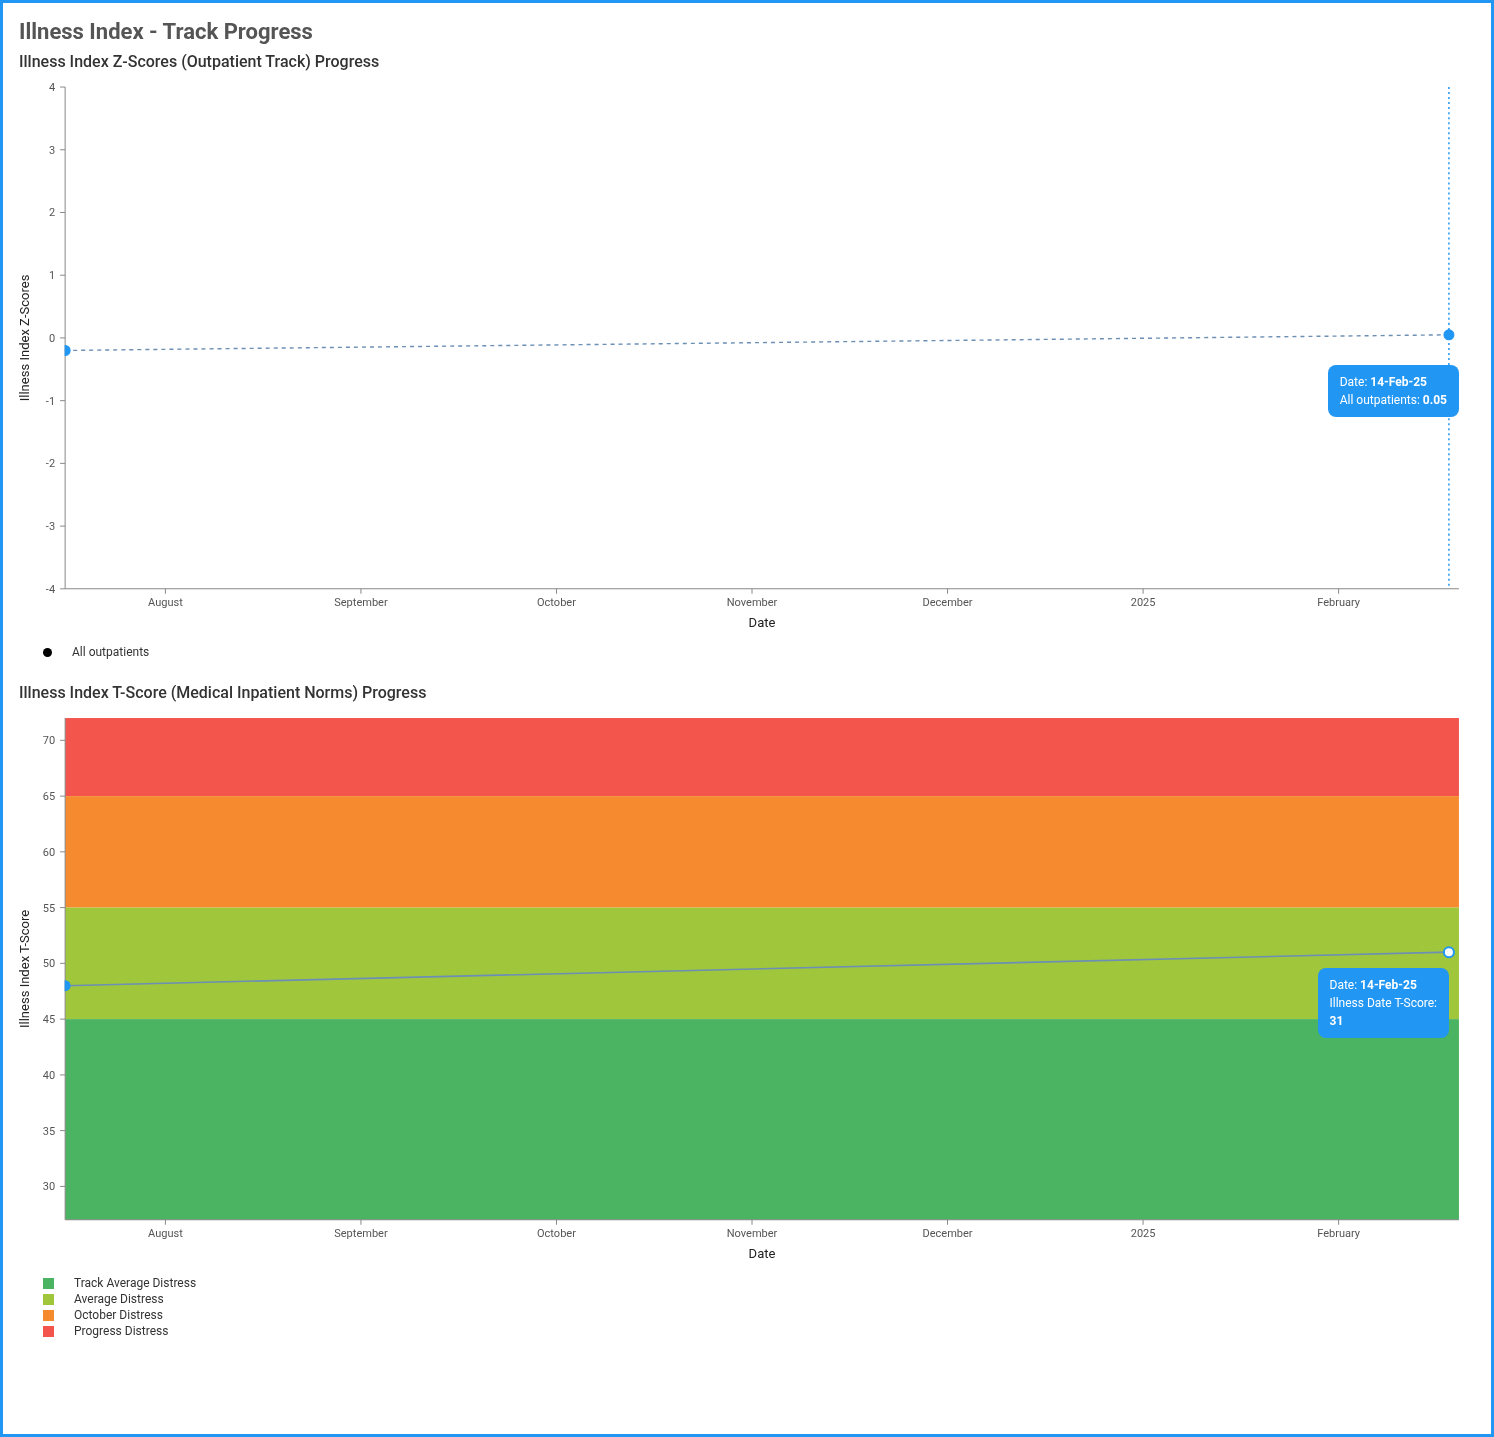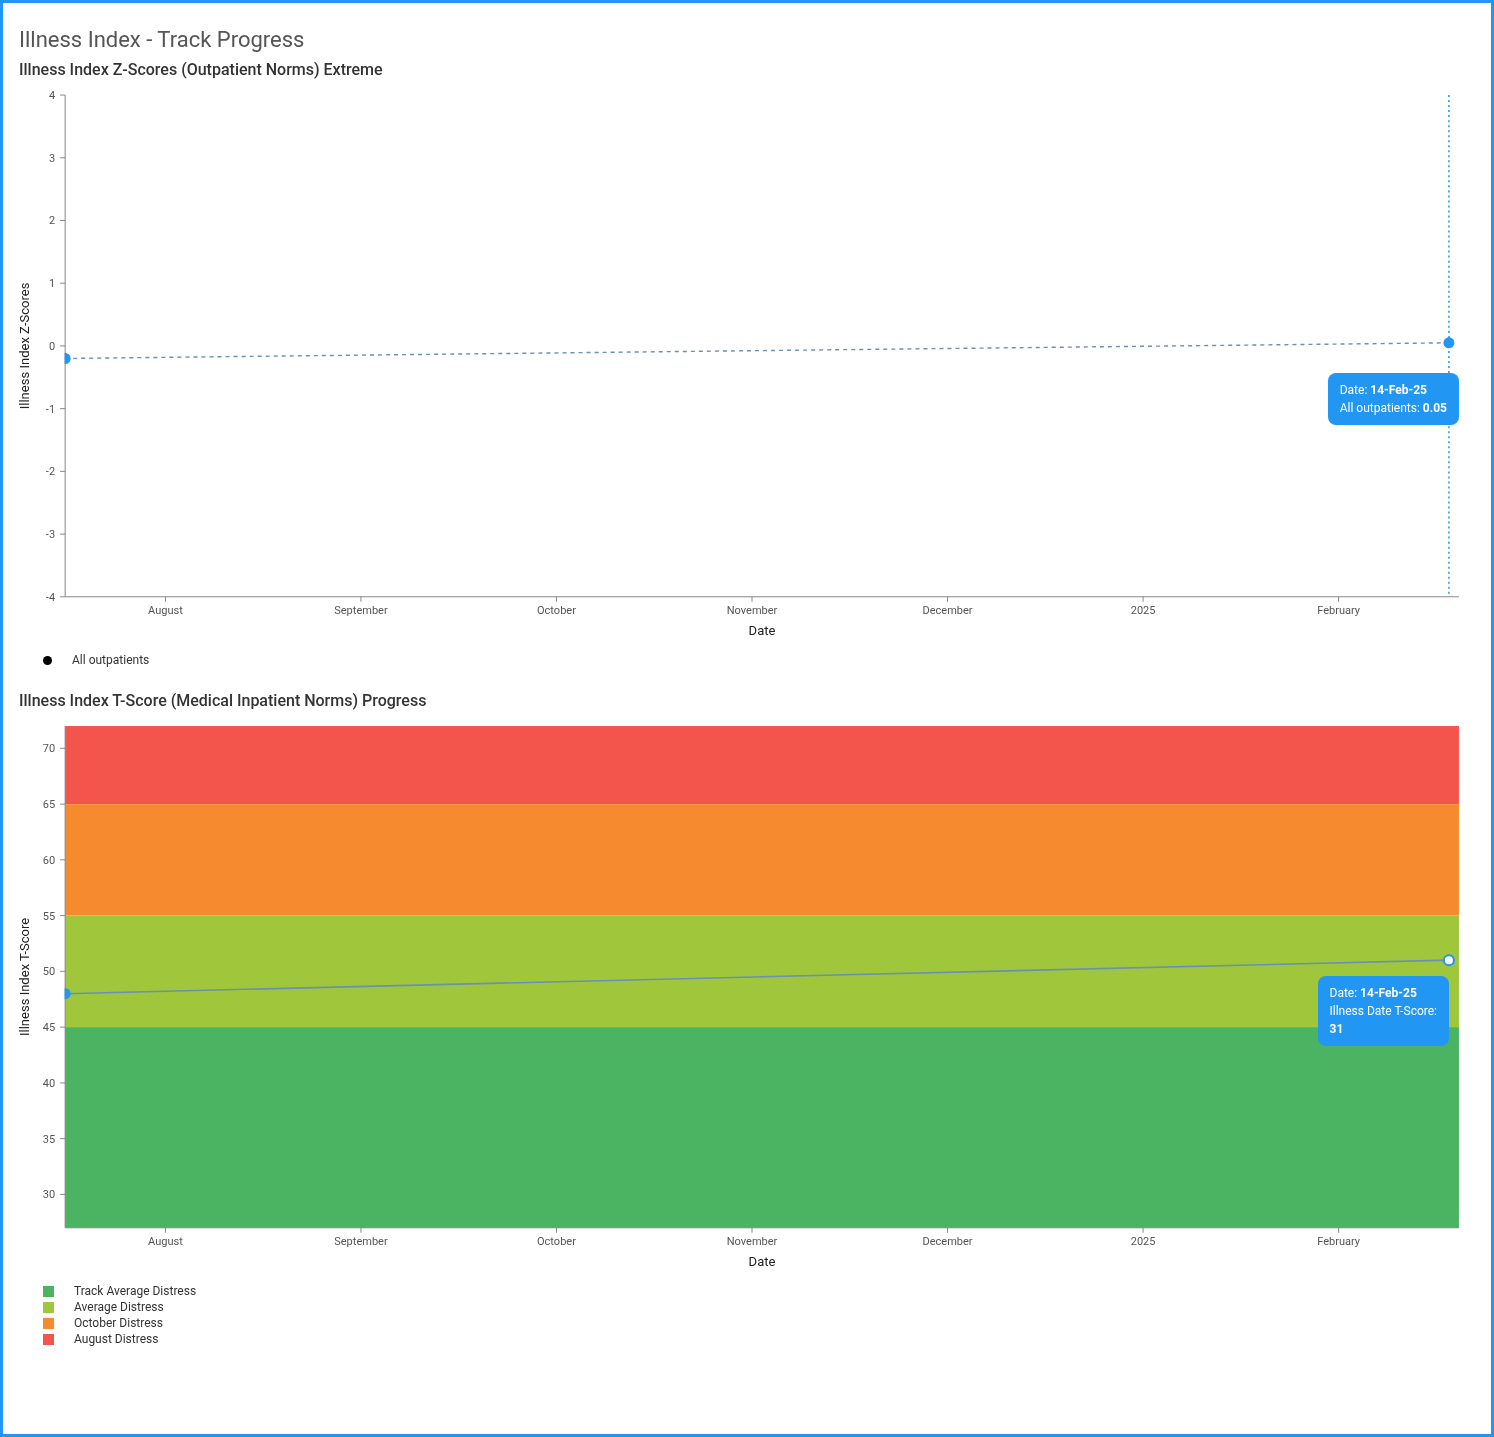--- a/index.html
+++ b/index.html
@@ -8,23 +8,23 @@
     font-family: -apple-system, BlinkMacSystemFont, "Segoe UI", Roboto, Arial, sans-serif;
     background: #fff;
     color: #333;
     width: 1494px;
     height: 1437px;
     border: 3px solid #2196f3;
     padding: 12px 12px 12px 12px;
   }
   .page-title {
     font-size: 22px;
-    font-weight: 400;
+    font-weight: 700;
     color: #555;
-    margin: 12px 0 8px 4px;
+    margin: 4px 0 8px 4px;
   }
   .chart-block { margin-bottom: 24px; }
   .chart-title {
     font-size: 16px;
     font-weight: 500;
     color: #333;
     margin: 0 0 6px 4px;
   }
   .plot-wrap {
     position: relative;
@@ -72,21 +72,21 @@
   .sq-olive   { background: #a0c63c; }
   .sq-orange  { background: #f58b2e; }
   .sq-red     { background: #f3554c; }
 </style>
 </head>
 <body>
 
 <div class="page-title">Illness Index - Track Progress</div>
 
 <div class="chart-block">
-  <div class="chart-title">Illness Index Z-Scores (Outpatient Norms) Extreme</div>
+  <div class="chart-title">Illness Index Z-Scores (Outpatient Track) Progress</div>
 
   <div class="plot-wrap" style="height:562px">
     <svg class="plot" viewBox="0 0 1460 560" preserveAspectRatio="none">
 
       <line class="axis-line" x1="50" y1="10" x2="50" y2="510"></line>
 
       <line class="axis-line" x1="50" y1="510" x2="1440" y2="510"></line>
 
       <g>
         <line class="tick-line" x1="45" y1="510" x2="50" y2="510"></line>
@@ -240,16 +240,16 @@
     <div class="legend-row">
         <span class="legend-sq sq-olive"></span>
         <span>Average Distress</span>
       </div>
     <div class="legend-row">
         <span class="legend-sq sq-orange"></span>
         <span>October Distress</span>
       </div>
     <div class="legend-row">
         <span class="legend-sq sq-red"></span>
-        <span>August Distress</span>
+        <span>Progress Distress</span>
       </div>
   </div>
 </div>
 
 </body></html>

